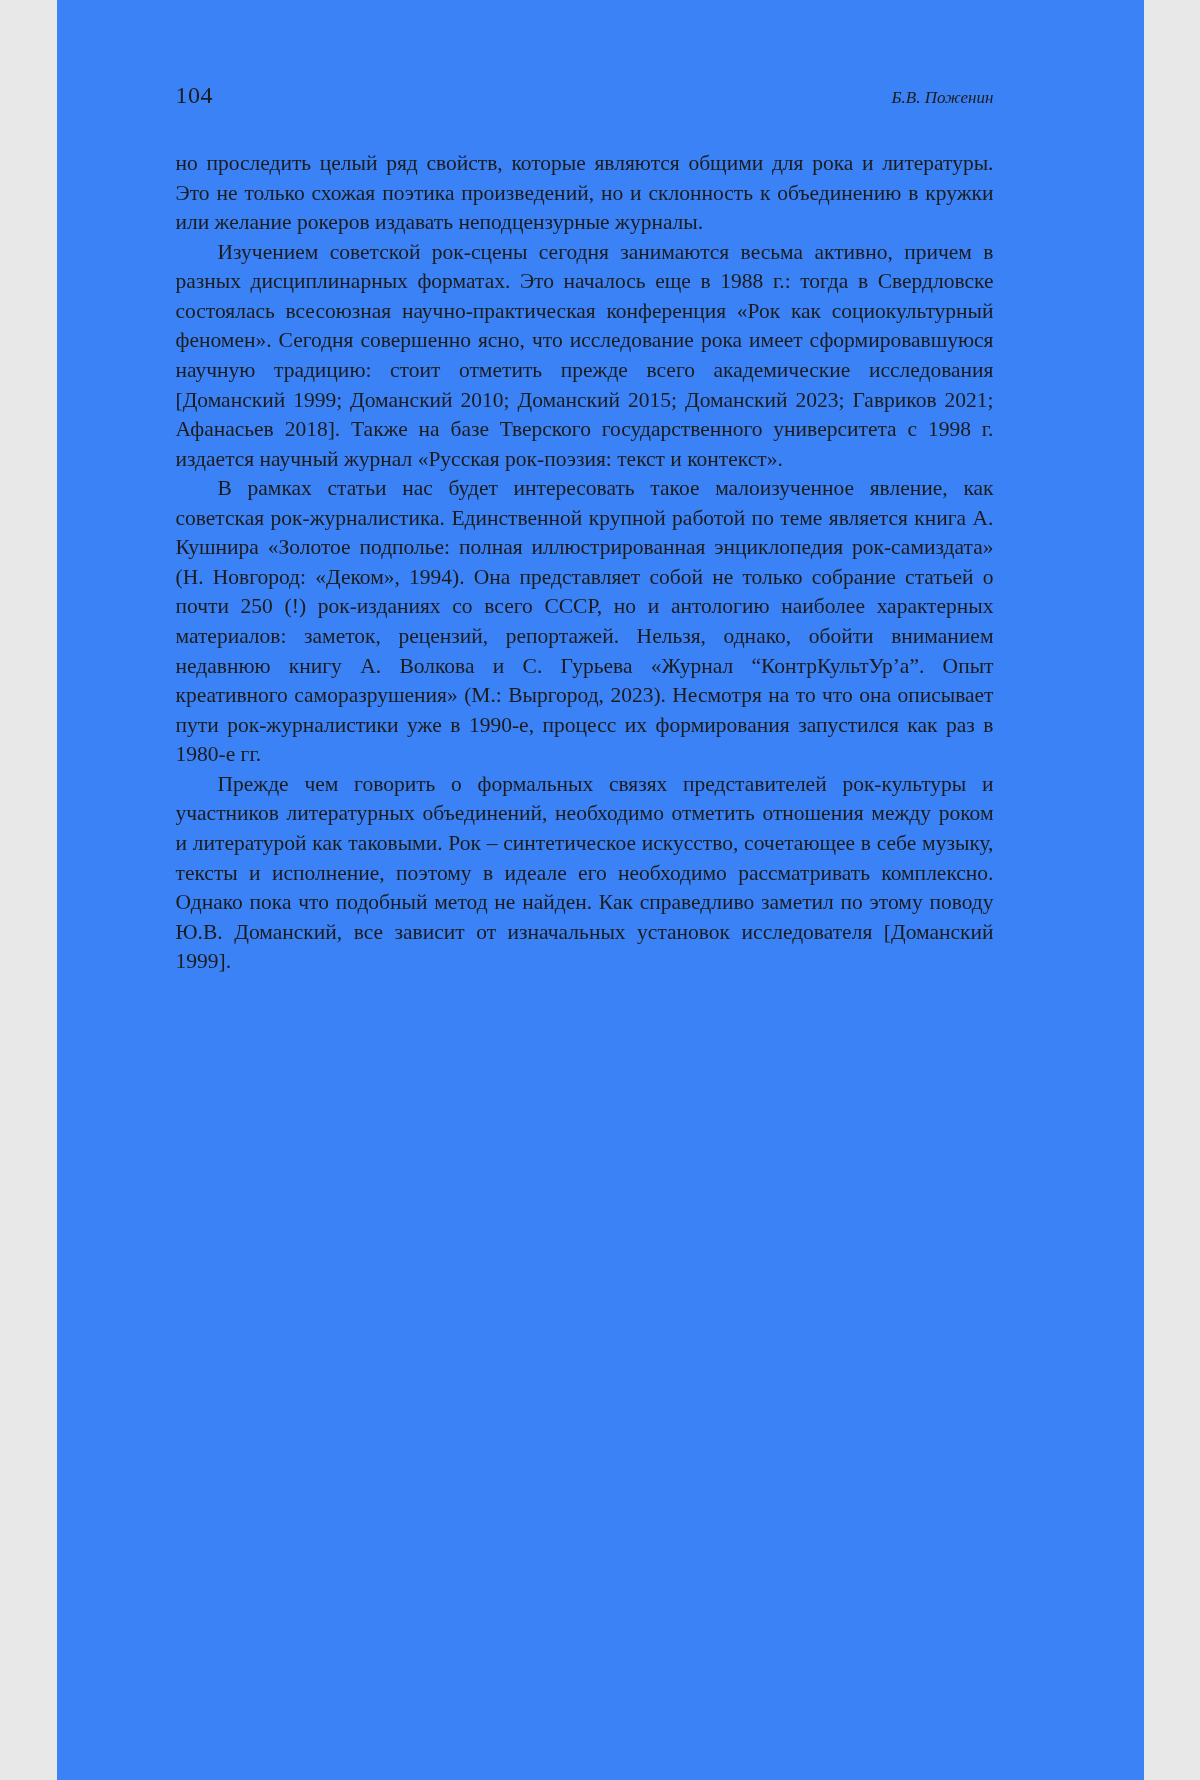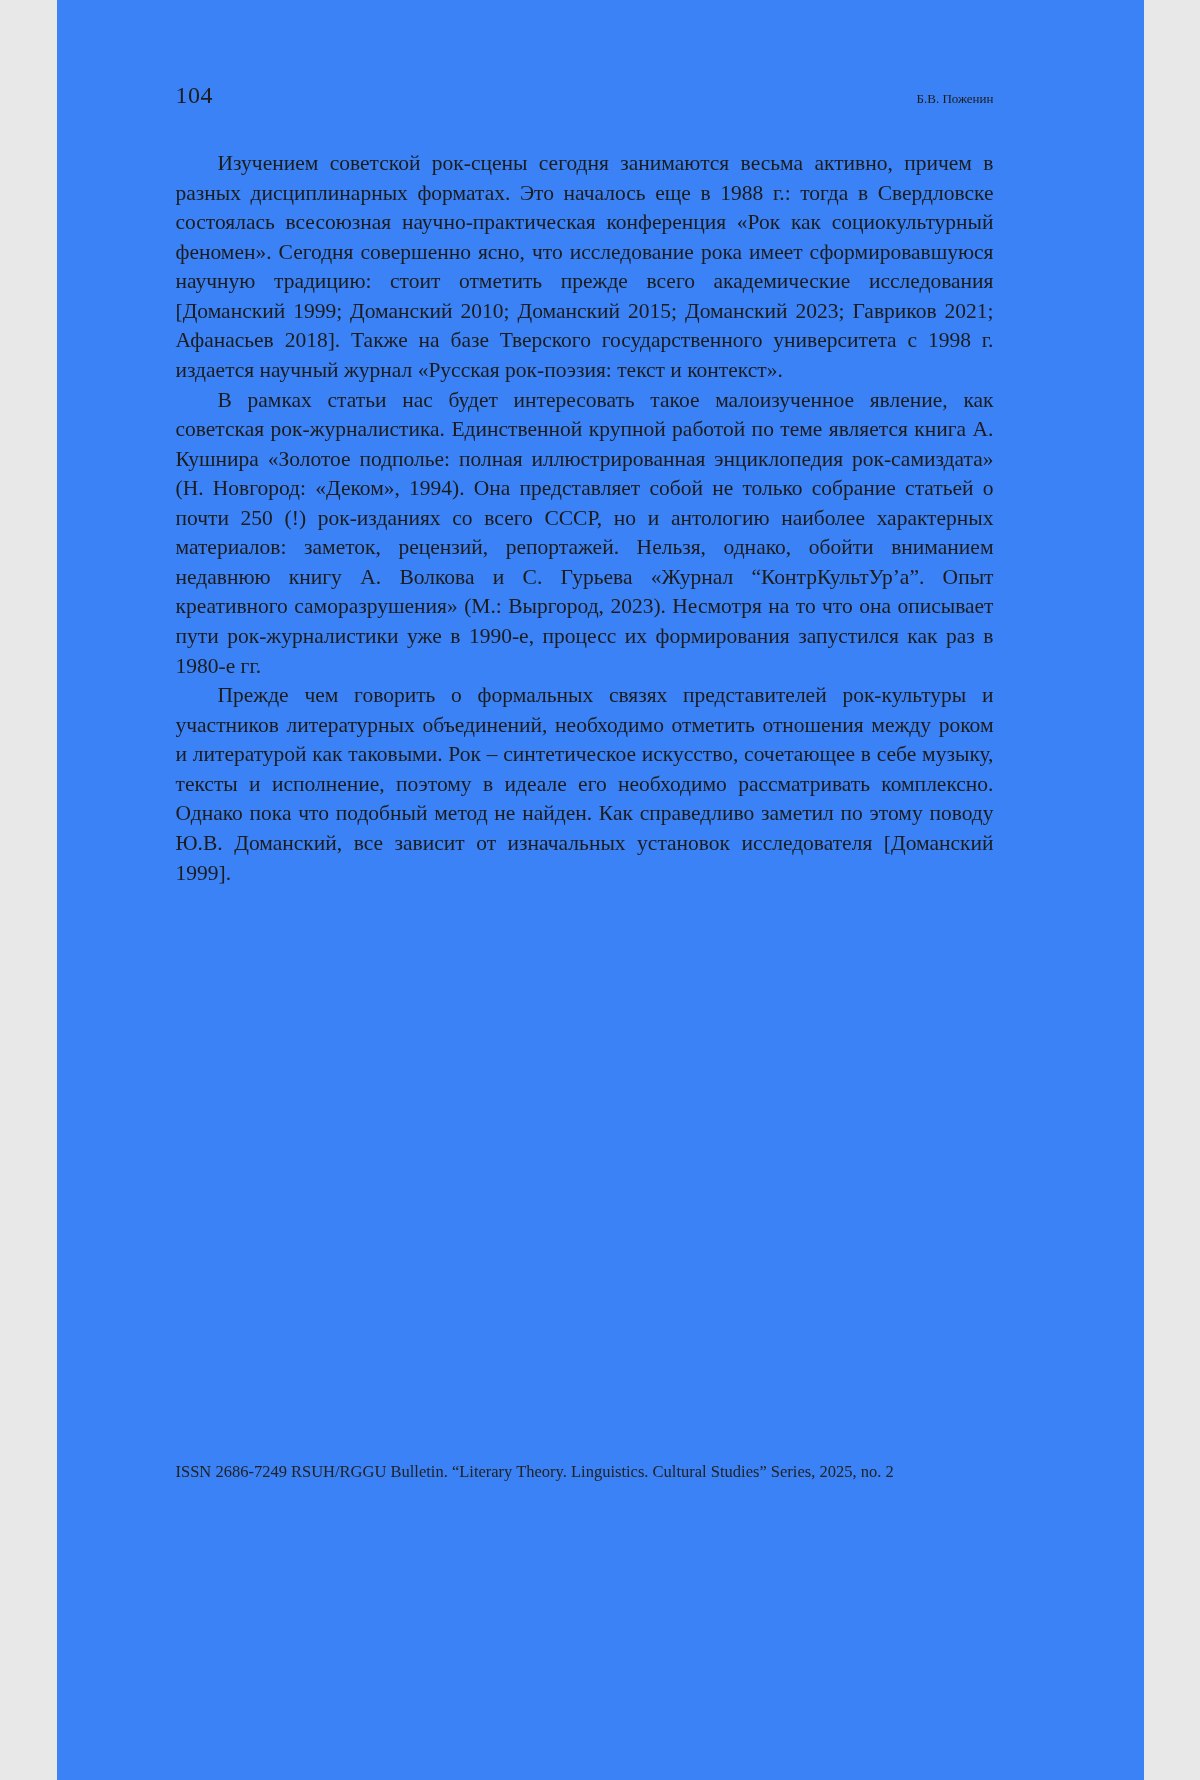--- a/index.html
+++ b/index.html
@@ -28,21 +28,22 @@
     display: flex;
     justify-content: space-between;
     align-items: baseline;
     margin-top: 82px;
   }
   .page-number {
     font-size: 24px;
     letter-spacing: 0.5px;
   }
   .running-author {
-    font-size: 13px;
+    font-size: 17px;
+    font-style: italic;
   }
   .body-text {
     margin-top: 40px;
     font-size: 21.5px;
     line-height: 1.375;
     text-align: justify;
     hyphens: auto;
     -webkit-hyphens: auto;
   }
   .body-text p {
@@ -76,26 +77,26 @@
 <div class="page">
   <div class="inner">
 
     <header class="page-header">
       <span class="page-number">104</span>
       <span class="running-author">Б.В. Поженин</span>
     </header>
 
     <div class="body-text">
 
+      <p class="no-indent">но проследить целый ряд свойств, которые являются общими для рока и литературы. Это не только схожая поэтика произведений, но и склонность к объединению в кружки или желание рокеров издавать неподцензурные журналы.</p>
 
 
       <p>Изучением советской рок-сцены сегодня занимаются весьма активно, причем в разных дисциплинарных форматах. Это началось еще в 1988 г.: тогда в Свердловске состоялась всесоюзная научно-практическая конференция «Рок как социокультурный феномен». Сегодня совершенно ясно, что исследование рока имеет сформировавшуюся научную традицию: стоит отметить прежде всего академические исследования [Доманский 1999; Доманский 2010; Доманский 2015; Доманский 2023; Гавриков 2021; Афанасьев 2018]. Также на базе Тверского государственного университета с 1998 г. издается научный журнал «Русская рок-поэзия: текст и контекст».</p>
 
       <p>В рамках статьи нас будет интересовать такое малоизученное явление, как советская рок-журналистика. Единственной крупной работой по теме является книга А. Кушнира «Золотое подполье: полная иллюстрированная энциклопедия рок-самиздата» (Н. Новгород: «Деком», 1994). Она представляет собой не только собрание статьей о почти 250 (!) рок-изданиях со всего СССР, но и антологию наиболее характерных материалов: заметок, рецензий, репортажей. Нельзя, однако, обойти вниманием недавнюю книгу А. Волкова и С. Гурьева «Журнал “КонтрКультУр’а”. Опыт креативного саморазрушения» (М.: Выргород, 2023). Несмотря на то что она описывает пути рок-журналистики уже в 1990-е, процесс их формирования запустился как раз в 1980-е гг.</p>
 
 
       <p>Прежде чем говорить о формальных связях представителей рок-культуры и участников литературных объединений, необходимо отметить отношения между роком и литературой как таковыми. Рок – синтетическое искусство, сочетающее в себе музыку, тексты и исполнение, поэтому в идеале его необходимо рассматривать комплексно. Однако пока что подобный метод не найден. Как справедливо заметил по этому поводу Ю.В. Доманский, все зависит от изначальных установок исследователя [Доманский 1999].</p>
 
     </div>
   </div>
 
-  <footer class="page-footer">ISSN 2686-7249 RSUH/RGGU Bulletin. “Literary Theory. Linguistics. Cultural Studies” Series, 2025, no. 2</footer>
 </div>
 
 </body></html>

